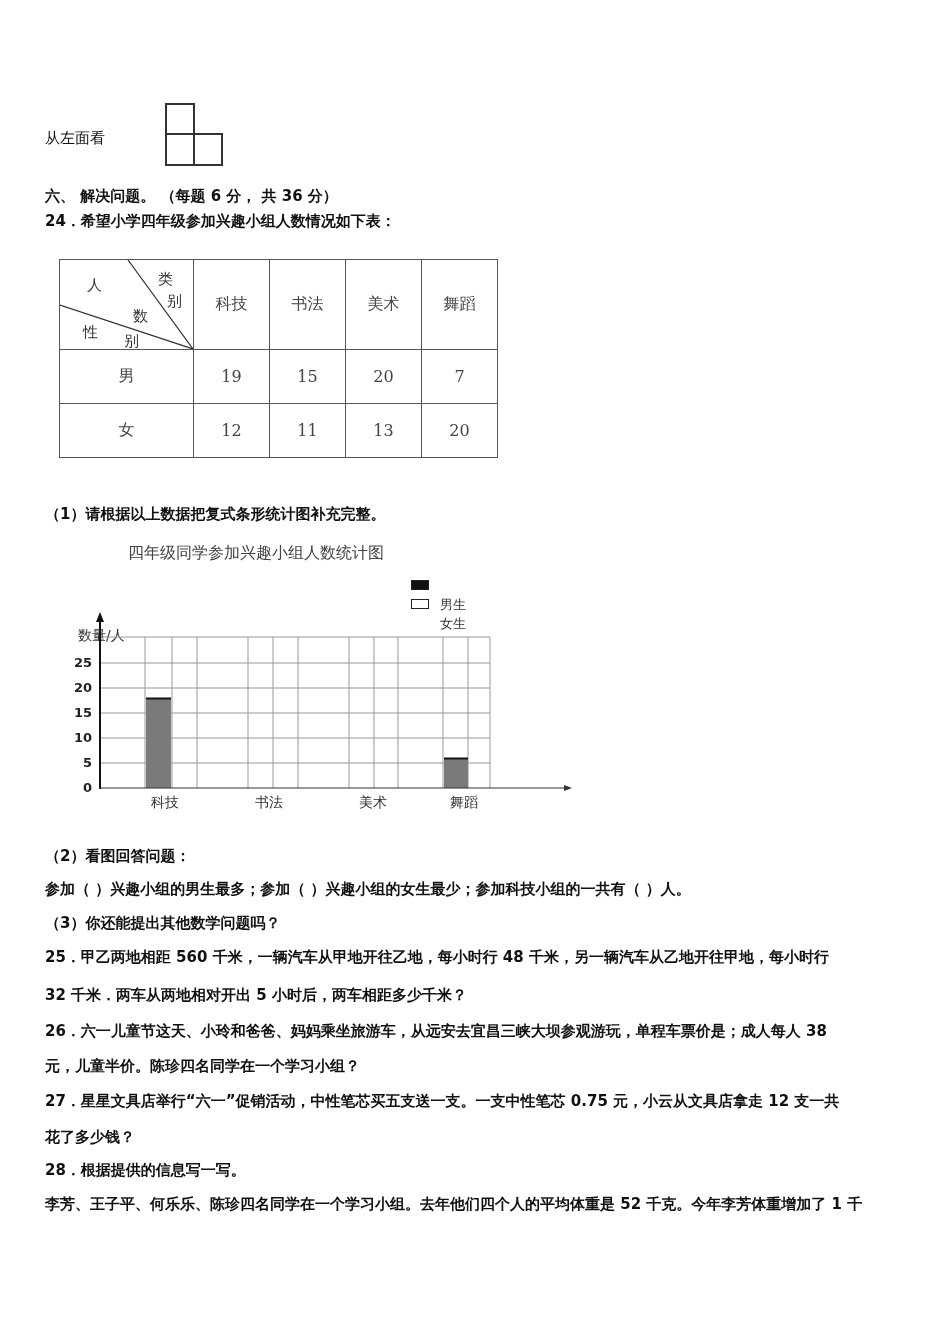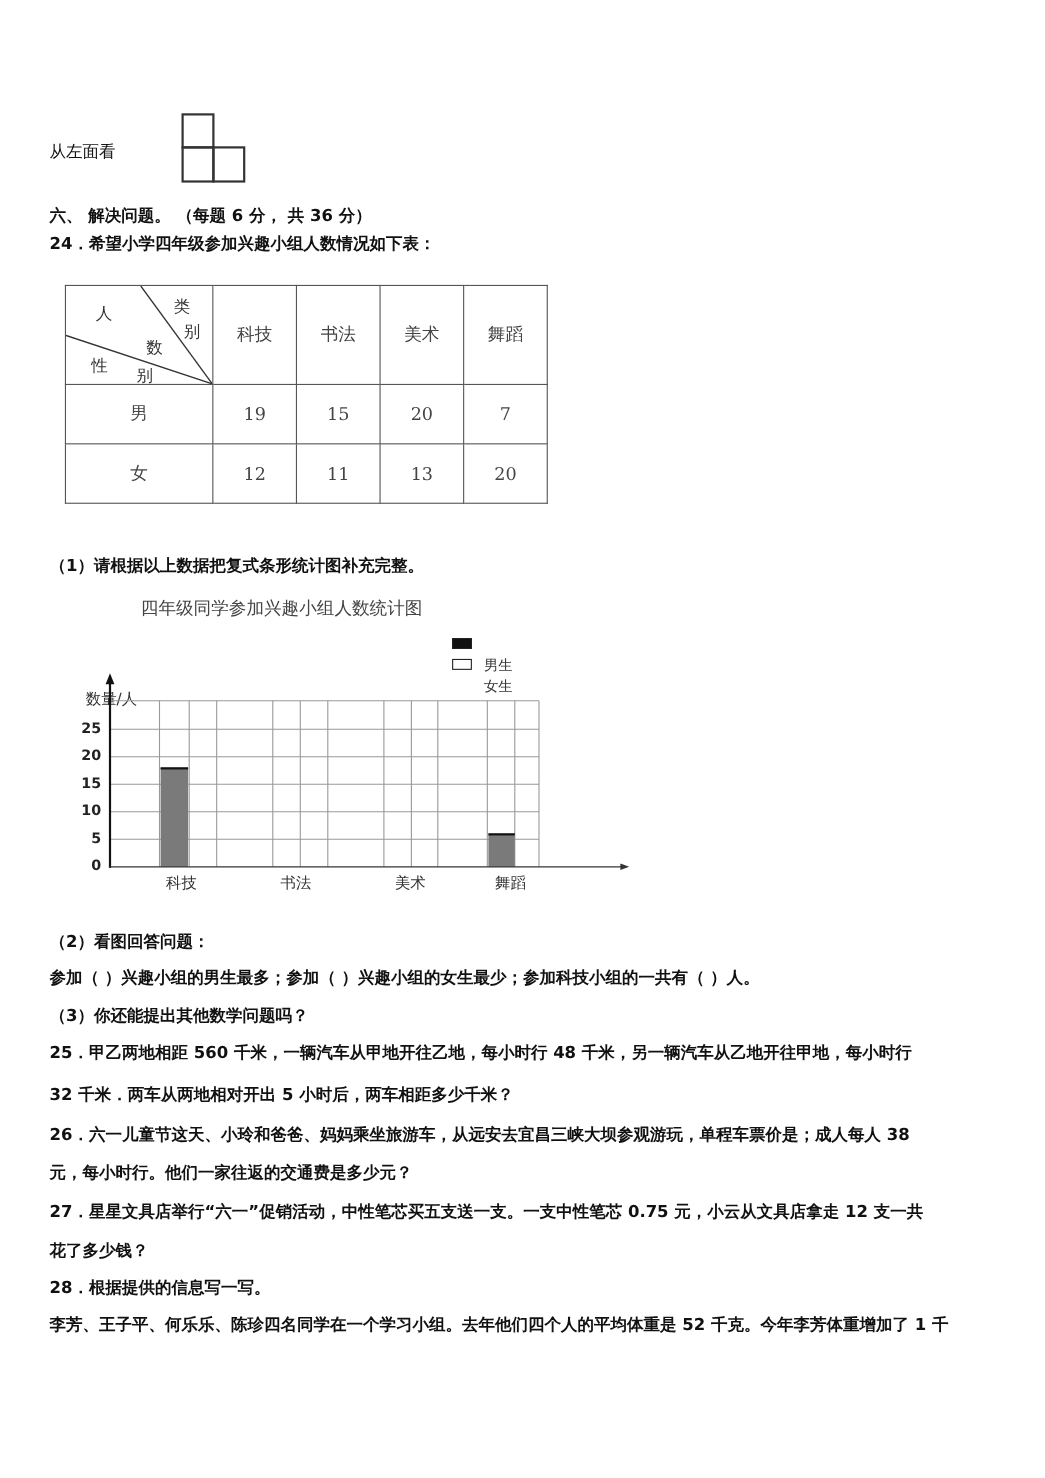--- a/index.html
+++ b/index.html
@@ -138,19 +138,19 @@
 <div class="abs xtick" style="left:450px; top:794px;">舞蹈</div>
 
 <div class="abs txt bold" style="left:45px; top:846px;">（2）看图回答问题：</div>
 <div class="abs txt bold" style="left:45px; top:879px;">参加（    ）兴趣小组的男生最多；参加（    ）兴趣小组的女生最少；参加科技小组的一共有（     ）人。</div>
 <div class="abs txt bold" style="left:45px; top:913px;">（3）你还能提出其他数学问题吗？</div>
 
 <div class="abs txt bold" style="left:45px; top:947px;">25．甲乙两地相距 560 千米，一辆汽车从甲地开往乙地，每小时行 48 千米，另一辆汽车从乙地开往甲地，每小时行</div>
 <div class="abs txt bold" style="left:45px; top:985px;">32 千米．两车从两地相对开出 5 小时后，两车相距多少千米？</div>
 
 <div class="abs txt bold" style="left:45px; top:1021px;">26．六一儿童节这天、小玲和爸爸、妈妈乘坐旅游车，从远安去宜昌三峡大坝参观游玩，单程车票价是；成人每人 38</div>
-<div class="abs txt bold" style="left:45px; top:1056px;">元，每小时行。他们一家往返的交通费是多少元？</div>
+<div class="abs txt bold" style="left:45px; top:1056px;">元，儿童半价。陈珍四名同学在一个学习小组？</div>
 
 <div class="abs txt bold" style="left:45px; top:1091px;">27．星星文具店举行“六一”促销活动，中性笔芯买五支送一支。一支中性笔芯 0.75 元，小云从文具店拿走 12 支一共</div>
 <div class="abs txt bold" style="left:45px; top:1127px;">花了多少钱？</div>
 
 <div class="abs txt bold" style="left:45px; top:1160px;">28．根据提供的信息写一写。</div>
 <div class="abs txt bold" style="left:45px; top:1194px;">李芳、王子平、何乐乐、陈珍四名同学在一个学习小组。去年他们四个人的平均体重是 52 千克。今年李芳体重增加了 1 千</div>
 
 </body></html>

